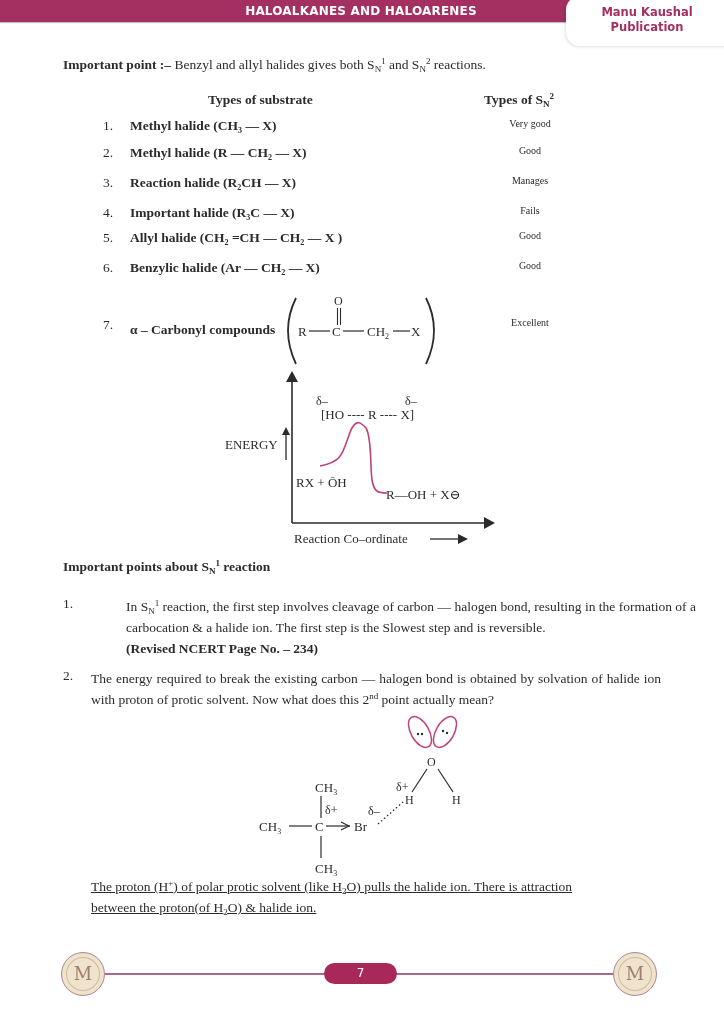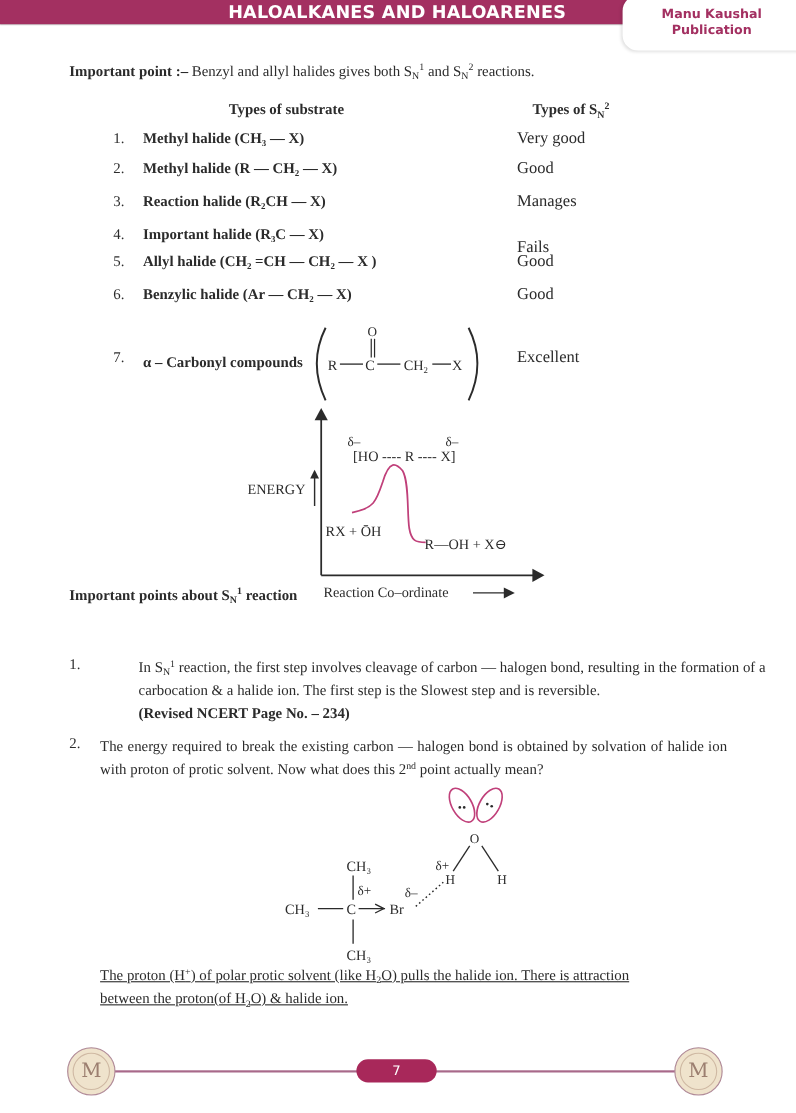--- a/index.html
+++ b/index.html
@@ -8,42 +8,42 @@
     background: #ffffff; color: #2b2b2b;
     font-family: "Liberation Serif", "DejaVu Serif", serif;
   }
   .header-bar {
     position: absolute; left: 0; top: 0; width: 580px; height: 22px;
     background: #a33061;
     box-shadow: 0 1px 1px rgba(0,0,0,0.25);
   }
   .header-title {
     position: absolute; left: 0; top: 0; width: 724px; text-align: center;
-    font-family: "DejaVu Sans", sans-serif; font-weight: bold; font-size: 16px;
+    font-family: "DejaVu Sans", sans-serif; font-weight: bold; font-size: 12px;
     color: #ffffff; line-height: 22px; letter-spacing: 0.2px;
   }
   .header-title span { margin-left: -2px; }
   .publisher-tab {
     position: absolute; left: 566px; top: -4px; width: 170px; height: 50px;
     background: #ffffff; border-radius: 14px 0 0 14px;
     box-shadow: -1px 1px 3px rgba(0,0,0,0.12);
   }
   .publisher-name {
     position: absolute; left: 582px; top: 5px; width: 130px; text-align: center;
     font-family: "DejaVu Sans", sans-serif; font-weight: bold; font-size: 11.5px;
     color: #a33061; line-height: 15px;
   }
   .text { position: absolute; font-size: 13.5px; line-height: 18px; white-space: nowrap; }
   .bold { font-weight: bold; }
   sub, sup { font-size: 9px; line-height: 0; }
   sub { vertical-align: -3px; }
   sup { vertical-align: 5px; }
   .row-num { position: absolute; left: 103px; font-size: 13.5px; }
   .row-label { position: absolute; left: 130px; font-size: 13.5px; white-space: nowrap; font-weight: bold; }
-  .row-value { position: absolute; left: 470px; width: 120px; text-align: left; font-size: 15px; }
+  .row-value { position: absolute; left: 470px; width: 120px; text-align: center; font-size: 10px; }
   .para { position: absolute; left: 91px; width: 570px; font-size: 13.5px; line-height: 21px; text-align: justify; }
   .para-num { position: absolute; left: 63px; font-size: 13.5px; }
   .footer-line {
     position: absolute; left: 100px; top: 973px; width: 520px; height: 1.5px; background: #a8698a;
   }
   .page-pill {
     position: absolute; left: 324px; top: 963px; width: 73px; height: 21px;
     background: #a8285a; border-radius: 11px; color: #ffffff; text-align: center;
     font-family: "DejaVu Sans", sans-serif; font-size: 12px; line-height: 21px;
   }
@@ -87,21 +87,21 @@
   <div class="row-value" style="top:145px;">Good</div>
 </div>
 <div>
   <div class="row-num" style="top:175px;">3.</div>
   <div class="row-label" style="top:175px;">Reaction halide (R₂CH — X)</div>
   <div class="row-value" style="top:175px;">Manages</div>
 </div>
 <div>
   <div class="row-num" style="top:205px;">4.</div>
   <div class="row-label" style="top:205px;">Important halide (R₃C — X)</div>
-  <div class="row-value" style="top:205px;margin-top:12px;">Fails</div>
+  <div class="row-value" style="top:205px;">Fails</div>
 </div>
 <div>
   <div class="row-num" style="top:230px;">5.</div>
   <div class="row-label" style="top:230px;">Allyl halide (CH₂ =CH — CH₂ — X )</div>
   <div class="row-value" style="top:230px;">Good</div>
 </div>
 <div>
   <div class="row-num" style="top:260px;">6.</div>
   <div class="row-label" style="top:260px;">Benzylic halide (Ar — CH₂ — X)</div>
   <div class="row-value" style="top:260px;">Good</div>
@@ -139,21 +139,21 @@
   <text x="185" y="37" font-size="12">δ–</text>
   <text x="101" y="51" font-size="13">[HO ---- R ---- X]</text>
   <path d="M 100 98 C 120 94, 122 88, 128 70 C 134 50, 140 53, 146 60 C 152 70, 150 98, 152 112 C 154 124, 158 125, 167 125" stroke="#c0407a" stroke-width="1.6" fill="none"></path>
   <text x="76" y="119" font-size="13">RX + ŌH</text>
   <text x="166" y="131" font-size="13">R—OH + X⊖</text>
   <text x="74" y="175" font-size="13">Reaction Co–ordinate</text>
   <line x1="210" y1="171" x2="240" y2="171" stroke="#2b2b2b" stroke-width="1.3"></line>
   <polygon points="238,166 248,171 238,176" fill="#2b2b2b"></polygon>
 </svg>
 
-<div class="text bold" style="left:63px; top:532px;text-align:right;">
+<div class="text bold" style="left:63px; top:558px;text-align:right;">
   <span>Important points about S</span><sub>N</sub><sup>1</sup><span> reaction</span>
 </div>
 
 <div class="para-num" style="top:596px;">1.</div>
 <div class="para" style="top:596px;margin-left:35px;">
   <span>In S</span><sub>N</sub><sup>1</sup><span> reaction, the first step involves cleavage of carbon — halogen bond, resulting in the formation of a carbocation &amp; a halide ion. The first step is the Slowest step and is reversible.</span><br>
   <span class="bold">(Revised NCERT Page No. – 234)</span>
 </div>
 
 <div class="para-num" style="top:668px;">2.</div>

